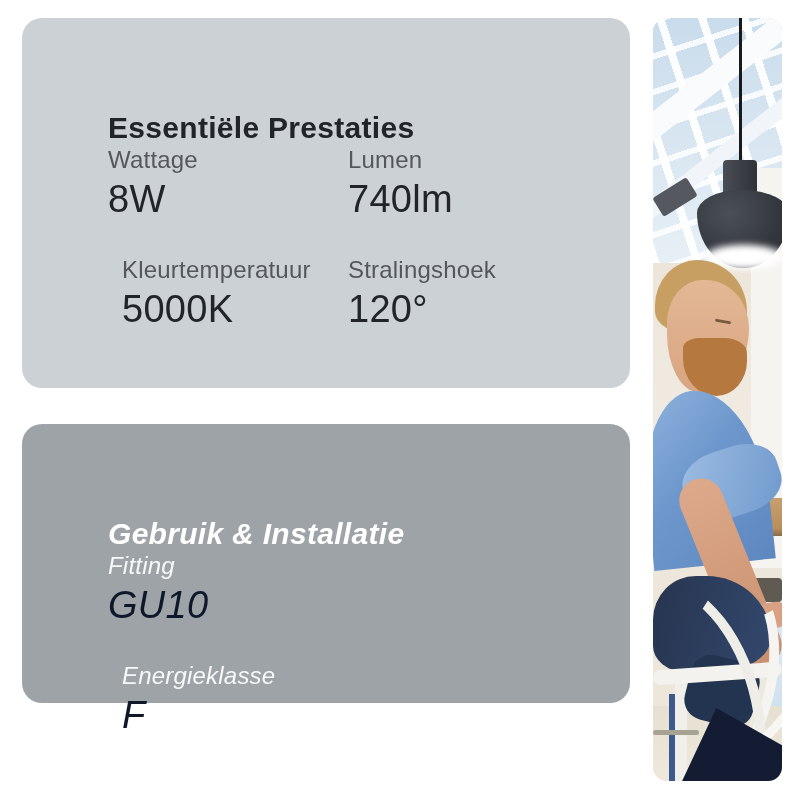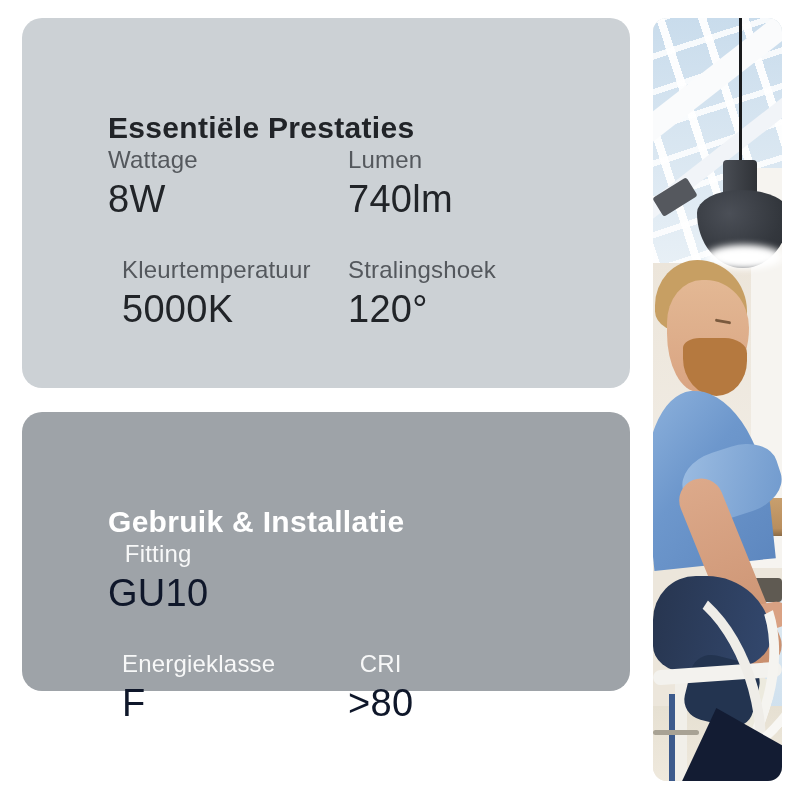--- a/index.html
+++ b/index.html
@@ -3,33 +3,33 @@
 <meta charset="utf-8">
 <style>
   html,body{margin:0;padding:0;}
   body{
     width:800px;height:800px;position:relative;background:#ffffff;
     font-family:"Liberation Sans", sans-serif;overflow:hidden;
   }
   
   .card{position:absolute;left:22px;width:608px;border-radius:20px;}
   .card-light{top:18px;height:370px;background:#ccd1d5;}
-  .card-dark{top:412px;height:279px;background:#9ea3a8;}
+  .card-dark{top:424px;height:279px;background:#9ea3a8;font-style:italic;}
   .card-title{
     position:absolute;left:86px;top:68px;font-size:30px;letter-spacing:.3px;
     color:#212428;white-space:nowrap;
   }
   .card-dark .card-title{color:#ffffff;}
   .spec{position:absolute;white-space:nowrap;}
   .pos-r1c1{left:86px;top:128px;}
   .pos-r1c2{left:326px;top:128px;}
   .pos-r2c1{left:86px;top:238px;margin-left:14px;}
   .pos-r2c2{left:326px;top:238px;}
   .spec-label{font-size:24px;letter-spacing:.2px;color:#54585d;}
-  .card-dark .spec-label{color:rgba(255,255,255,.92);text-align:center;}
+  .card-dark .spec-label{color:rgba(255,255,255,.92);}
   .spec-value{font-size:38px;letter-spacing:.3px;color:#212428;margin-top:4px;}
   .card-dark .spec-value{color:#0f172a;}
 
   
   .photo{
     position:absolute;left:653px;top:18px;width:129px;height:763px;
     border-radius:14px;overflow:hidden;background:#ece6db;
   }
   .photo *{position:absolute;}
   .ph-sky{
@@ -121,24 +121,20 @@
   <div class="spec pos-r1c1">
     <div class="spec-label">Fitting</div>
     <div class="spec-value">GU10</div>
   </div>
   <div class="spec pos-r1c2">
   </div>
   <div class="spec pos-r2c1">
     <div class="spec-label">Energieklasse</div>
     <div class="spec-value">F</div>
   </div>
-  <div class="spec pos-r2c2">
-    <div class="spec-label">CRI</div>
-    <div class="spec-value">&gt;80</div>
-  </div>
 </section>
 
 <div class="photo">
   <div class="ph-sky"></div>
   <div class="ph-beam1"></div>
   <div class="ph-beam2"></div>
   <div class="ph-dark-obj"></div>
   <div class="ph-wall"></div>
   <div class="ph-pillar"></div>
   <div class="ph-rightband"></div>

